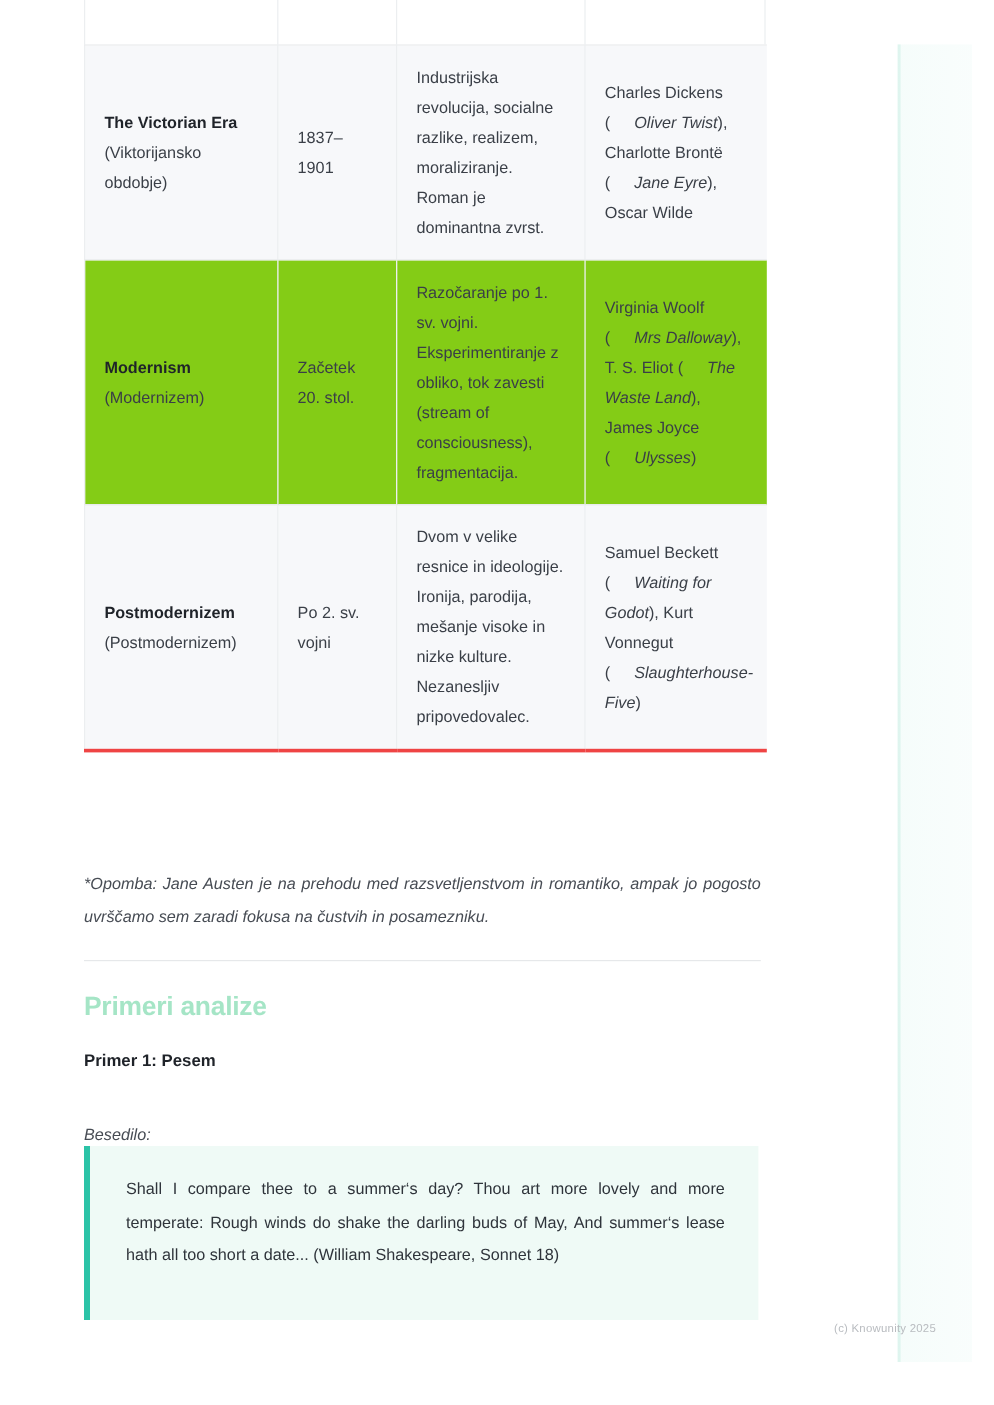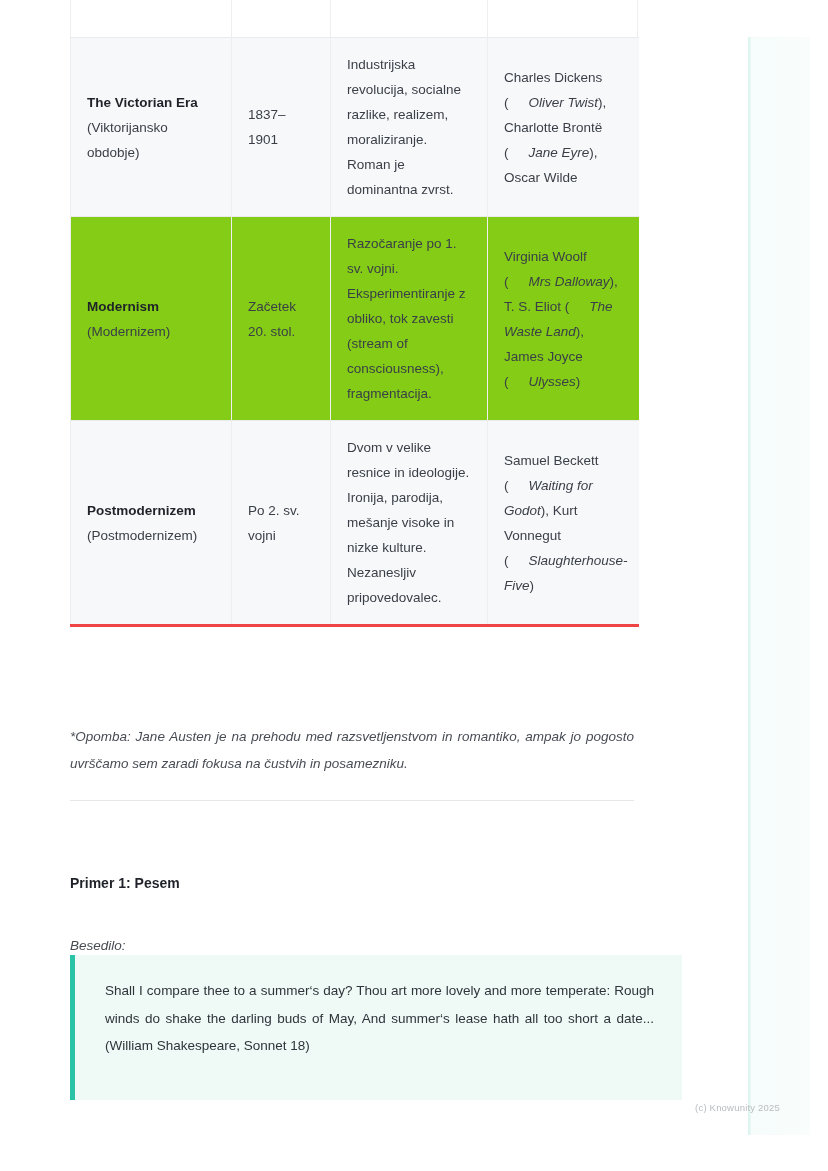--- a/index.html
+++ b/index.html
@@ -139,21 +139,21 @@
     font-size: 13.5px;
     font-style: italic;
     color: #474c54;
   }
 
   
   .quote {
     position: absolute;
     left: 70px;
     top: 955px;
-    width: 612px;
+    width: 562px;
     min-height: 145px;
     background: #effaf6;
     border-left: 5px solid #2bc3a7;
     padding: 22px 28px 24px 30px;
   }
   .quote p {
     font-size: 13.5px;
     line-height: 27.5px;
     color: #2f343b;
     text-align: justify;
@@ -223,20 +223,21 @@
         </tr>
 
       </tbody>
     </table>
   </div>
 
   <div class="note">*Opomba: Jane Austen je na prehodu med razsvetljenstvom in romantiko, ampak jo pogosto uvrščamo sem zaradi fokusa na čustvih in posamezniku.</div>
 
   <div class="divider"></div>
 
+  <div class="h2">Primeri analize</div>
   <div class="h3">Primer 1: Pesem</div>
   <div class="label-it">Besedilo:</div>
 
   <div class="quote">
     <p>Shall I compare thee to a summer‘s day? Thou art more lovely and more temperate: Rough winds do shake the darling buds of May, And summer‘s lease hath all too short a date... (William Shakespeare, Sonnet 18)</p>
   </div>
 
   <div class="footer">(c) Knowunity 2025</div>
 
 </div>

